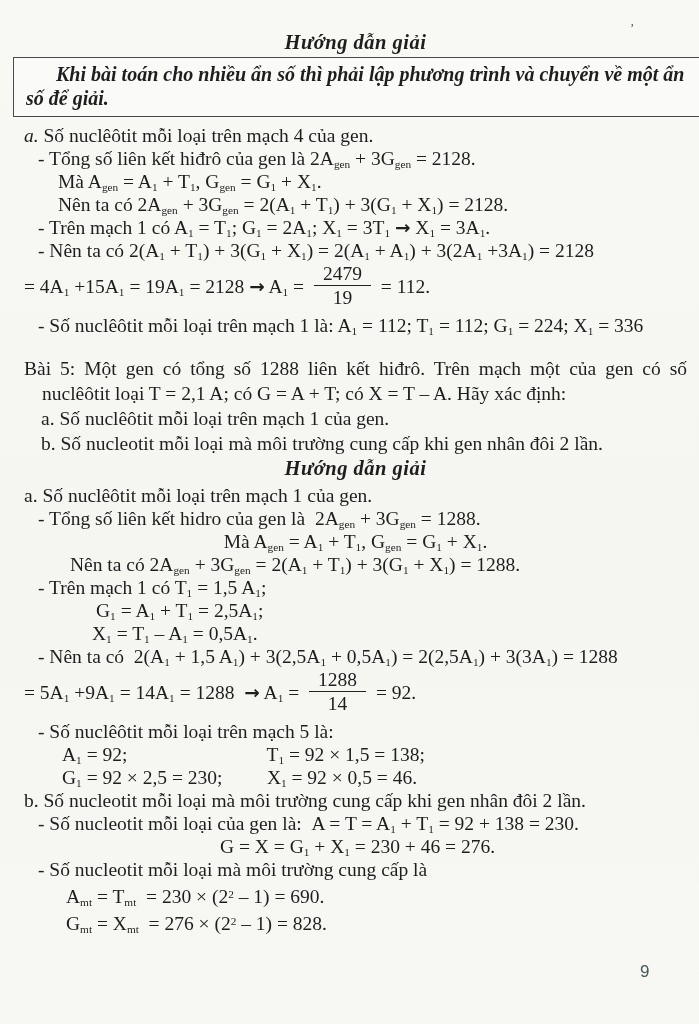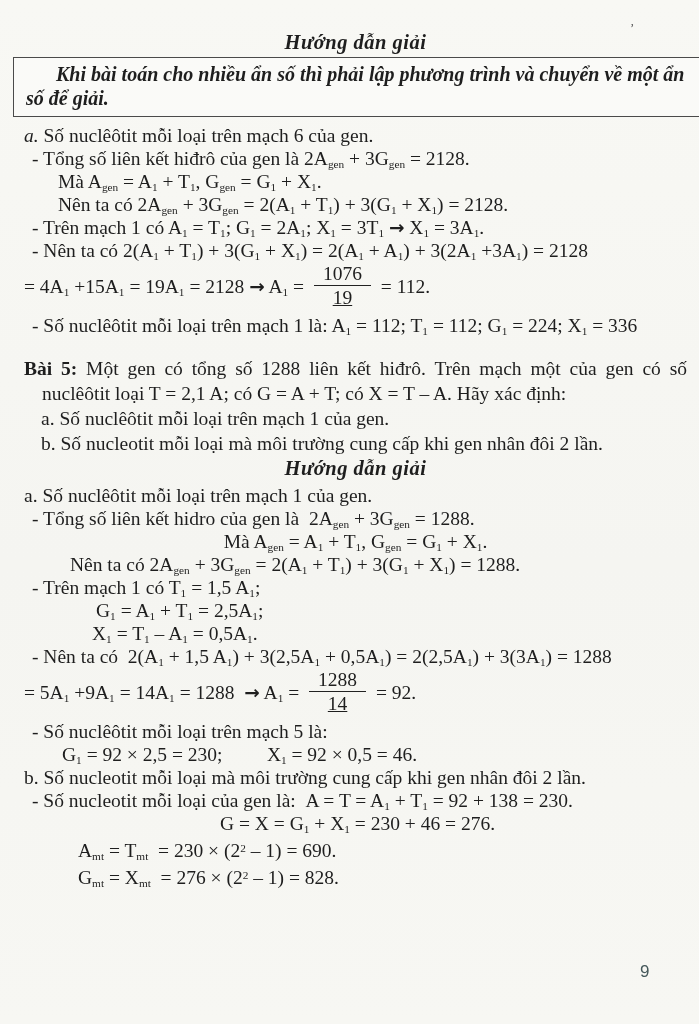--- a/index.html
+++ b/index.html
@@ -38,44 +38,44 @@
     font-style:italic;
     font-size:20px;
     line-height:24px;
     text-indent:30px;
     white-space:normal;
     background:rgba(255,255,255,.35);
   }
   .note-box .nb-text{text-indent:inherit;}
   
   .i0{margin-left:0;}
-  .dash{margin-left:8px;}
+  .dash{margin-left:14px;}
   .deep{margin-left:34px;}
   .sub1{margin-left:46px;}
   .eq1{margin-left:78px;}
   .eq2{margin-left:90px;}
   .mid1{margin-left:72px;}
   .mid2{margin-left:68px;}
   .ctr{text-align:center;}
   .far{margin-left:196px;}
-  .mt-ind{margin-left:54px;}
+  .mt-ind{margin-left:42px;}
   .prob-ind{margin-left:17px;}
   .cols{margin-left:38px;}
   .c1{display:inline-block;width:200px;}
   .fracline{margin:4px 0 3px 0;}
   sub{font-size:.58em;line-height:0;vertical-align:-.28em;}
   sup{font-size:.58em;line-height:0;vertical-align:.45em;}
   .frac{
     display:inline-block;vertical-align:middle;text-align:center;
     margin:0 5px;transform:translateY(-3px);line-height:21px;
   }
   .fnum{display:block;padding:0 9px 1px;border-bottom:1.7px solid #222;}
-  .fden{display:block;padding-top:1px;text-decoration:underline;}
+  .fden{display:block;padding-top:1px;}
   .arr{font-weight:bold;font-family:"DejaVu Sans",sans-serif;font-size:.95em;}
-  .bold{font-weight:bold;}
+  .bold{font-weight:normal;}
   .it{font-style:italic;}
   .problem{
     margin-top:19px;
     white-space:normal;
   }
   .statement{
     padding-left:18px;text-indent:-18px;
     text-align:justify;
     font-size:19.5px;line-height:25px;
   }
@@ -97,28 +97,28 @@
 <div class="page">
 
   <div class="heading">Hướng dẫn giải</div>
 
   <div class="note-box">
     <span class="nb-text">Khi bài toán cho nhiều ẩn số thì phải lập phương trình và chuyển về một ẩn số để giải.</span>
   </div>
 
   <div class="ln i0">
     <span class="it">a.</span>
-    <span>Số nuclêôtit mỗi loại trên mạch 6 của gen.</span>
+    <span>Số nuclêôtit mỗi loại trên mạch 4 của gen.</span>
   </div>
   <div class="ln dash">- Tổng số liên kết hiđrô của gen là 2A<sub>gen</sub> + 3G<sub>gen</sub> = 2128.</div>
   <div class="ln deep">Mà A<sub>gen</sub> = A<sub>1</sub> + T<sub>1</sub>, G<sub>gen</sub> = G<sub>1</sub> + X<sub>1</sub>.</div>
   <div class="ln deep">Nên ta có 2A<sub>gen</sub> + 3G<sub>gen</sub> = 2(A<sub>1</sub> + T<sub>1</sub>) + 3(G<sub>1</sub> + X<sub>1</sub>) = 2128.</div>
   <div class="ln dash">- Trên mạch 1 có A<sub>1</sub> = T<sub>1</sub>; G<sub>1</sub> = 2A<sub>1</sub>; X<sub>1</sub> = 3T<sub>1</sub> <span class="arr">→</span> X<sub>1</sub> = 3A<sub>1</sub>.</div>
   <div class="ln dash">- Nên ta có 2(A<sub>1</sub> + T<sub>1</sub>) + 3(G<sub>1</sub> + X<sub>1</sub>) = 2(A<sub>1</sub> + A<sub>1</sub>) + 3(2A<sub>1</sub> +3A<sub>1</sub>) = 2128</div>
-  <div class="ln eq1 fracline">= 4A<sub>1</sub> +15A<sub>1</sub> = 19A<sub>1</sub> = 2128 <span class="arr">→</span> A<sub>1</sub> = <span class="frac"><span class="fnum">1076</span><span class="fden">19</span></span> = 112.</div>
+  <div class="ln eq1 fracline">= 4A<sub>1</sub> +15A<sub>1</sub> = 19A<sub>1</sub> = 2128 <span class="arr">→</span> A<sub>1</sub> = <span class="frac"><span class="fnum">2479</span><span class="fden">19</span></span> = 112.</div>
   <div class="ln dash">- Số nuclêôtit mỗi loại trên mạch 1 là: A<sub>1</sub> = 112; T<sub>1</sub> = 112; G<sub>1</sub> = 224; X<sub>1</sub> = 336</div>
 
   <div class="problem">
     <div class="statement">
       <span class="bold">Bài 5:</span>
       <span>Một gen có tổng số 1288 liên kết hiđrô. Trên mạch một của gen có số nuclêôtit loại T = 2,1 A; có G = A + T; có X = T – A. Hãy xác định:</span>
     </div>
     <div class="ln prob-ind prob-item">a. Số nuclêôtit mỗi loại trên mạch 1 của gen.</div>
     <div class="ln prob-ind prob-item">b. Số nucleotit mỗi loại mà môi trường cung cấp khi gen nhân đôi 2 lần.</div>
     <div class="heading">Hướng dẫn giải</div>
@@ -128,24 +128,29 @@
   <div class="ln dash">- Tổng số liên kết hidro của gen là&nbsp;&nbsp;2A<sub>gen</sub> + 3G<sub>gen</sub> = 1288.</div>
   <div class="ln ctr">Mà A<sub>gen</sub> = A<sub>1</sub> + T<sub>1</sub>, G<sub>gen</sub> = G<sub>1</sub> + X<sub>1</sub>.</div>
   <div class="ln sub1">Nên ta có 2A<sub>gen</sub> + 3G<sub>gen</sub> = 2(A<sub>1</sub> + T<sub>1</sub>) + 3(G<sub>1</sub> + X<sub>1</sub>) = 1288.</div>
   <div class="ln dash">- Trên mạch 1 có T<sub>1</sub> = 1,5 A<sub>1</sub>;</div>
   <div class="ln mid1">G<sub>1</sub> = A<sub>1</sub> + T<sub>1</sub> = 2,5A<sub>1</sub>;</div>
   <div class="ln mid2">X<sub>1</sub> = T<sub>1</sub> – A<sub>1</sub> = 0,5A<sub>1</sub>.</div>
   <div class="ln dash">- Nên ta có&nbsp;&nbsp;2(A<sub>1</sub> + 1,5 A<sub>1</sub>) + 3(2,5A<sub>1</sub> + 0,5A<sub>1</sub>) = 2(2,5A<sub>1</sub>) + 3(3A<sub>1</sub>) = 1288</div>
   <div class="ln eq2 fracline">= 5A<sub>1</sub> +9A<sub>1</sub> = 14A<sub>1</sub> = 1288&nbsp;&nbsp;<span class="arr">→</span> A<sub>1</sub> = <span class="frac"><span class="fnum">1288</span><span class="fden">14</span></span> = 92.</div>
   <div class="ln dash">- Số nuclêôtit mỗi loại trên mạch 5 là:</div>
   <div class="ln cols">
+    <span class="c1">A<sub>1</sub> = 92;</span>
+    <span>T<sub>1</sub> = 92 × 1,5 = 138;</span>
+  </div>
+  <div class="ln cols">
     <span class="c1">G<sub>1</sub> = 92 × 2,5 = 230;</span>
     <span>X<sub>1</sub> = 92 × 0,5 = 46.</span>
   </div>
   <div class="ln i0">b. Số nucleotit mỗi loại mà môi trường cung cấp khi gen nhân đôi 2 lần.</div>
   <div class="ln dash">- Số nucleotit mỗi loại của gen là:&nbsp;&nbsp;A = T = A<sub>1</sub> + T<sub>1</sub> = 92 + 138 = 230.</div>
   <div class="ln far">G = X = G<sub>1</sub> + X<sub>1</sub> = 230 + 46 = 276.</div>
+  <div class="ln dash">- Số nucleotit mỗi loại mà môi trường cung cấp là</div>
   <div class="ln mt-ind gap4">A<sub>mt</sub> = T<sub>mt</sub>&nbsp;&nbsp;= 230 × (2<sup>2</sup> – 1) = 690.</div>
   <div class="ln mt-ind gap4">G<sub>mt</sub> = X<sub>mt</sub>&nbsp;&nbsp;= 276 × (2<sup>2</sup> – 1) = 828.</div>
 
   <span class="speck">’</span>
   <div class="page-number">9</div>
 </div>
 
 </body></html>

